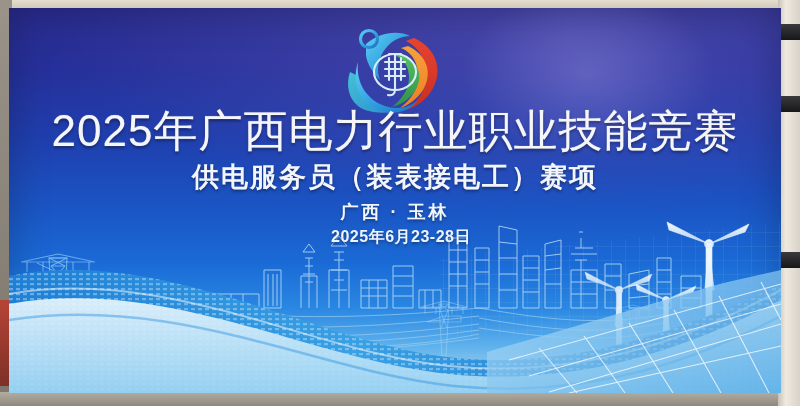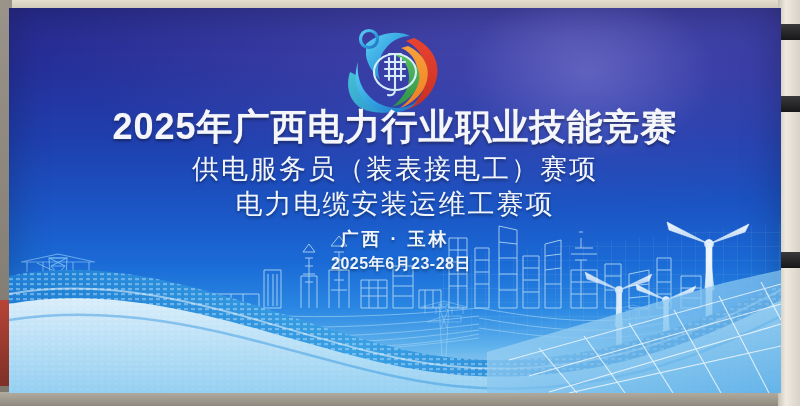--- a/index.html
+++ b/index.html
@@ -44,24 +44,24 @@
   
   .art{position:absolute;left:0;top:0;width:100%;height:100%;pointer-events:none;}
 
   
   #logo{position:absolute;left:50%;top:14px;transform:translateX(-50%);
         width:118px;height:96px;}
 
   
   #textblock{position:absolute;left:0;top:100px;width:100%;text-align:center;}
 
-  .title-main{font-size:36px;font-weight:bold;color:#f4f6fb;letter-spacing:1px;
+  .title-main{font-size:44px;font-weight:normal;color:#f4f6fb;letter-spacing:1px;
               line-height:1.05;white-space:nowrap;
               text-shadow:0 2px 3px rgba(0,0,0,.42), 0 0 1px rgba(255,255,255,.6);}
-  .title-sub{font-size:27px;font-weight:normal;color:#f2f6fc;letter-spacing:2px;
+  .title-sub{font-size:27px;font-weight:bold;color:#f2f6fc;letter-spacing:2px;
              line-height:1.32;white-space:nowrap;
              text-shadow:0 2px 3px rgba(0,0,0,.38);}
   .sub-wrap{margin-top:6px;}
   .place{margin-top:4px;font-size:18px;font-weight:bold;color:#f1f6fd;letter-spacing:3px;
          text-shadow:0 2px 3px rgba(0,0,0,.35);}
   .date{margin-top:3px;font-size:16px;font-weight:bold;color:#eef4fc;letter-spacing:.5px;
         text-shadow:0 2px 3px rgba(0,0,0,.35);padding-left:12px;}
 </style>
 </head>
 <body>
@@ -328,20 +328,19 @@
         <path d="M65 36 L65 58"></path>
         <path d="M59 32 L59 68 C 59 72, 56 74, 52 73"></path>
         <path d="M53 32 L65 32"></path>
       </g>
     </svg>
 
     <div id="textblock">
       <div class="title-main">2025年广西电力行业职业技能竞赛</div>
       <div class="sub-wrap">
         <div class="title-sub">供电服务员（装表接电工）赛项</div>
-        <div class="title-sub">电力电缆安装运维工赛项</div>
       </div>
       <div class="place">广西 · 玉林</div>
       <div class="date">2025年6月23-28日</div>
     </div>
 
   </div>
 </div>
 
 </body></html>

